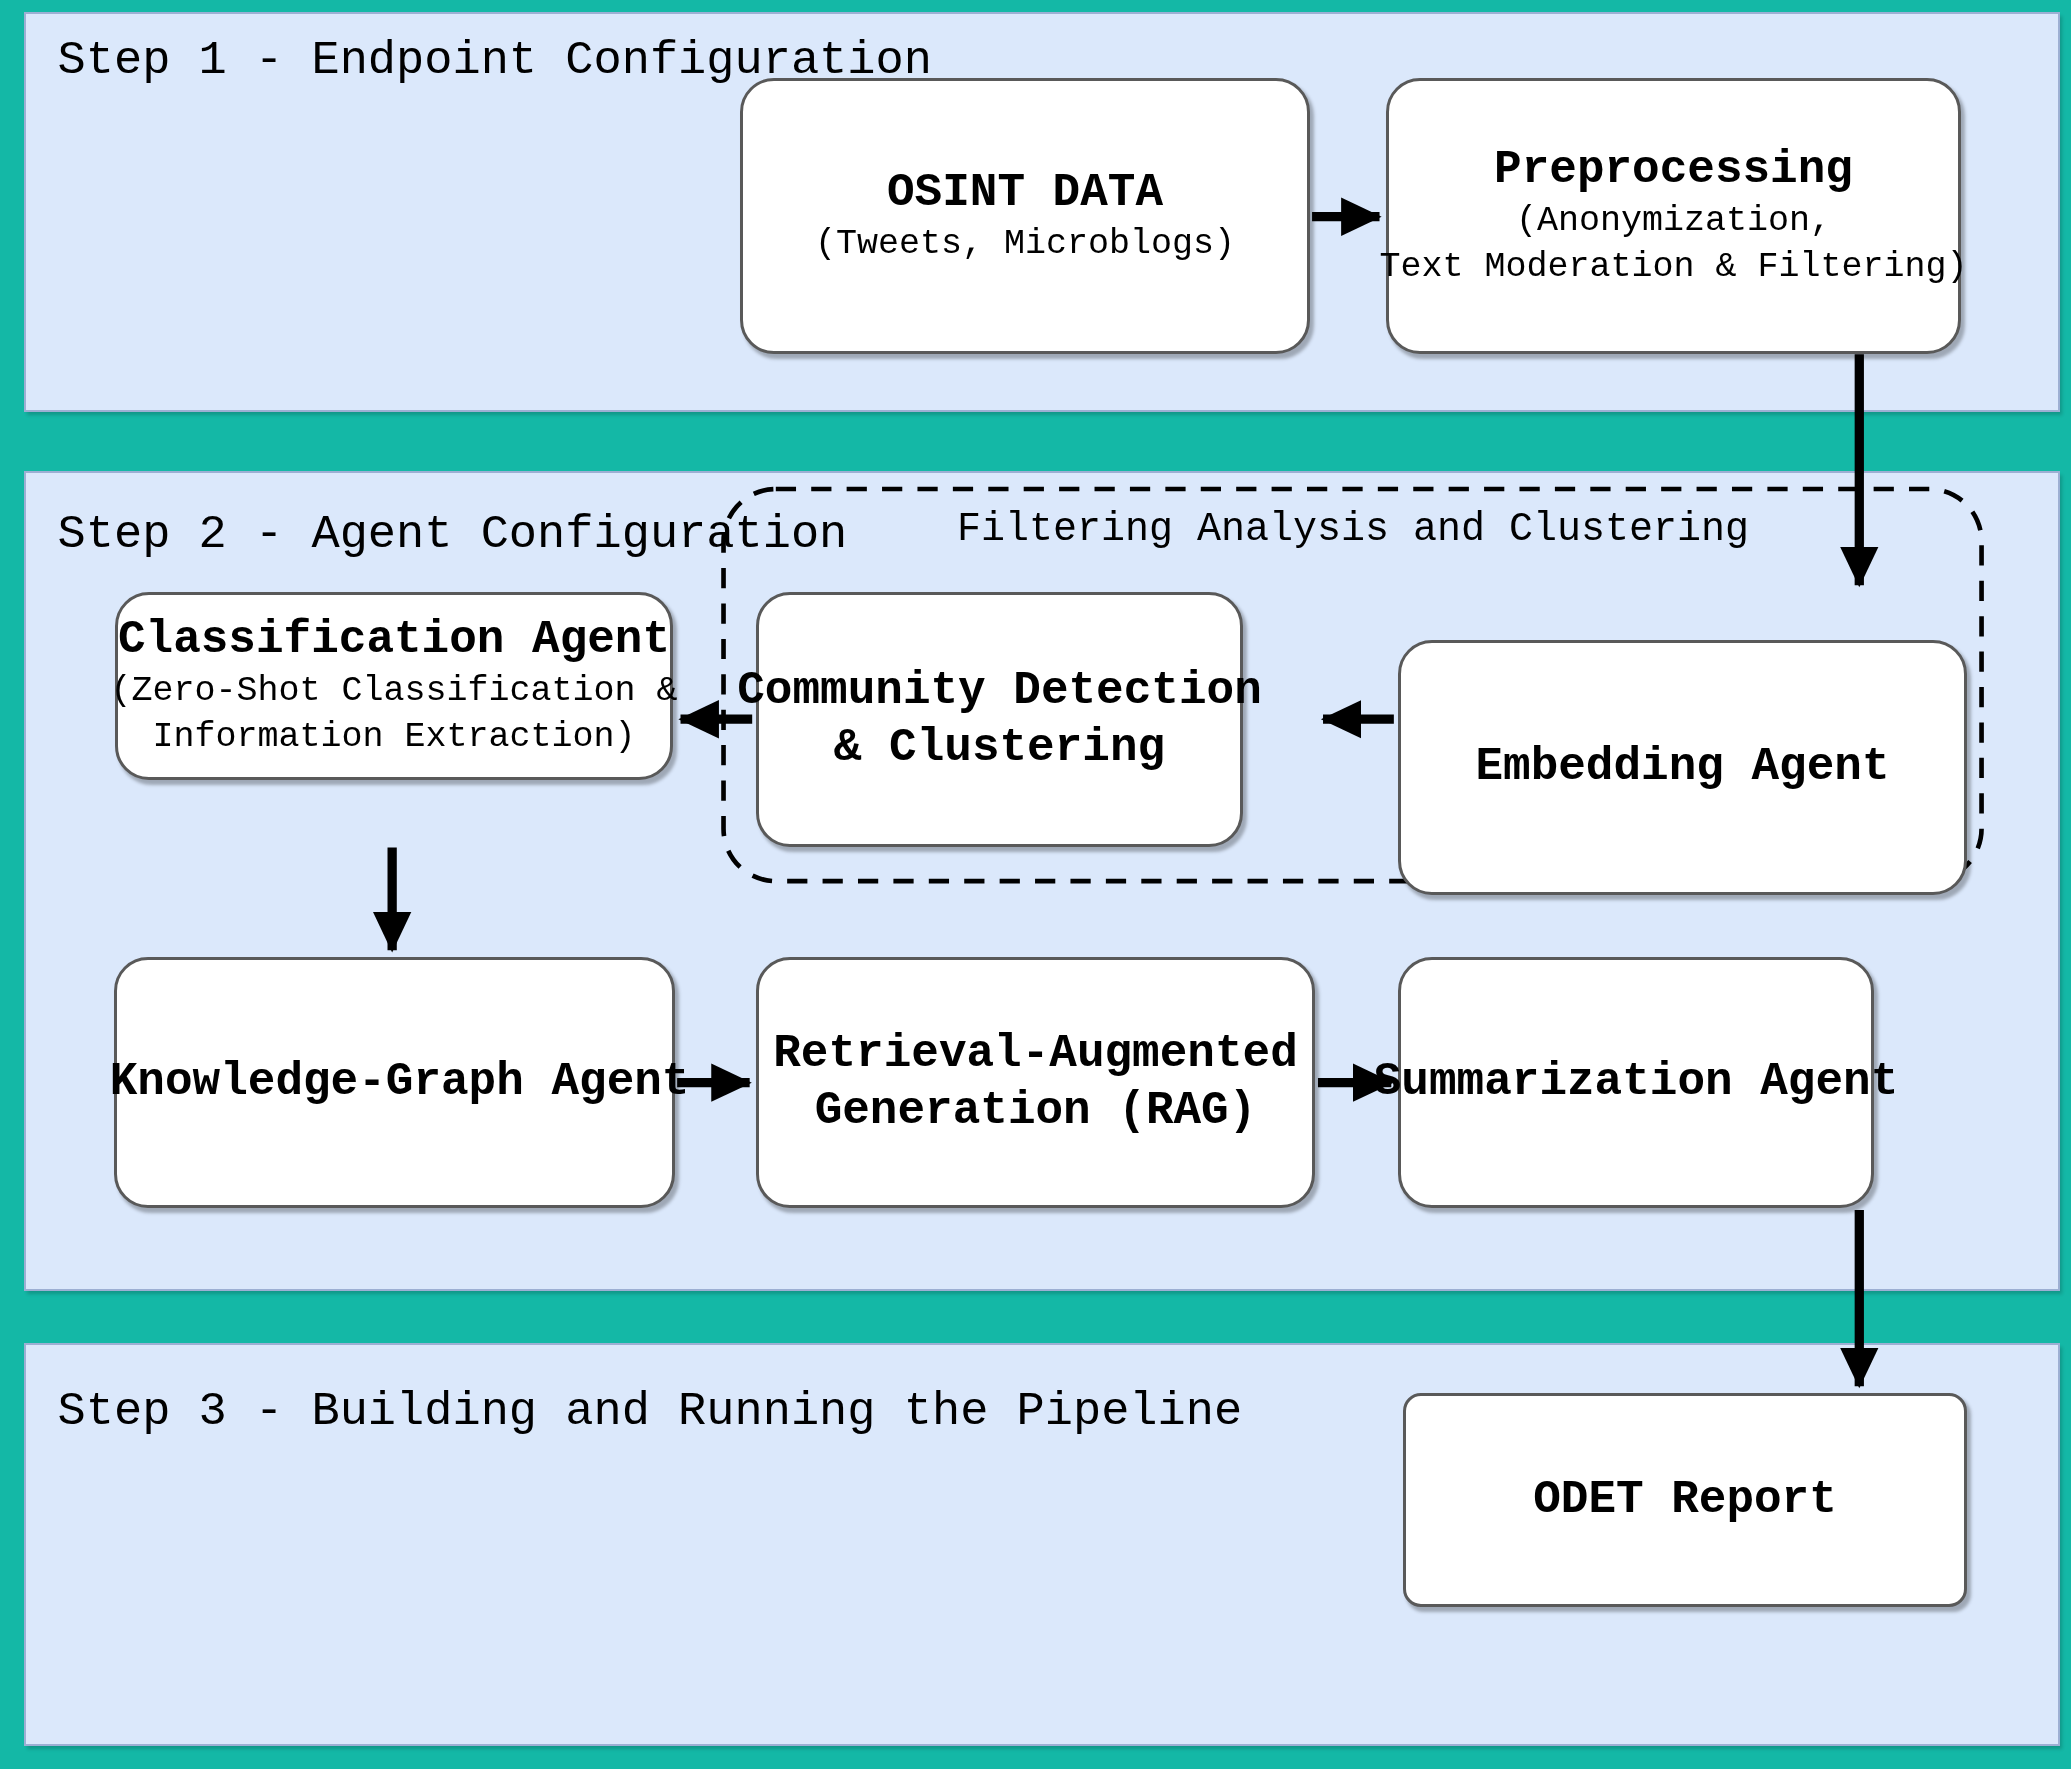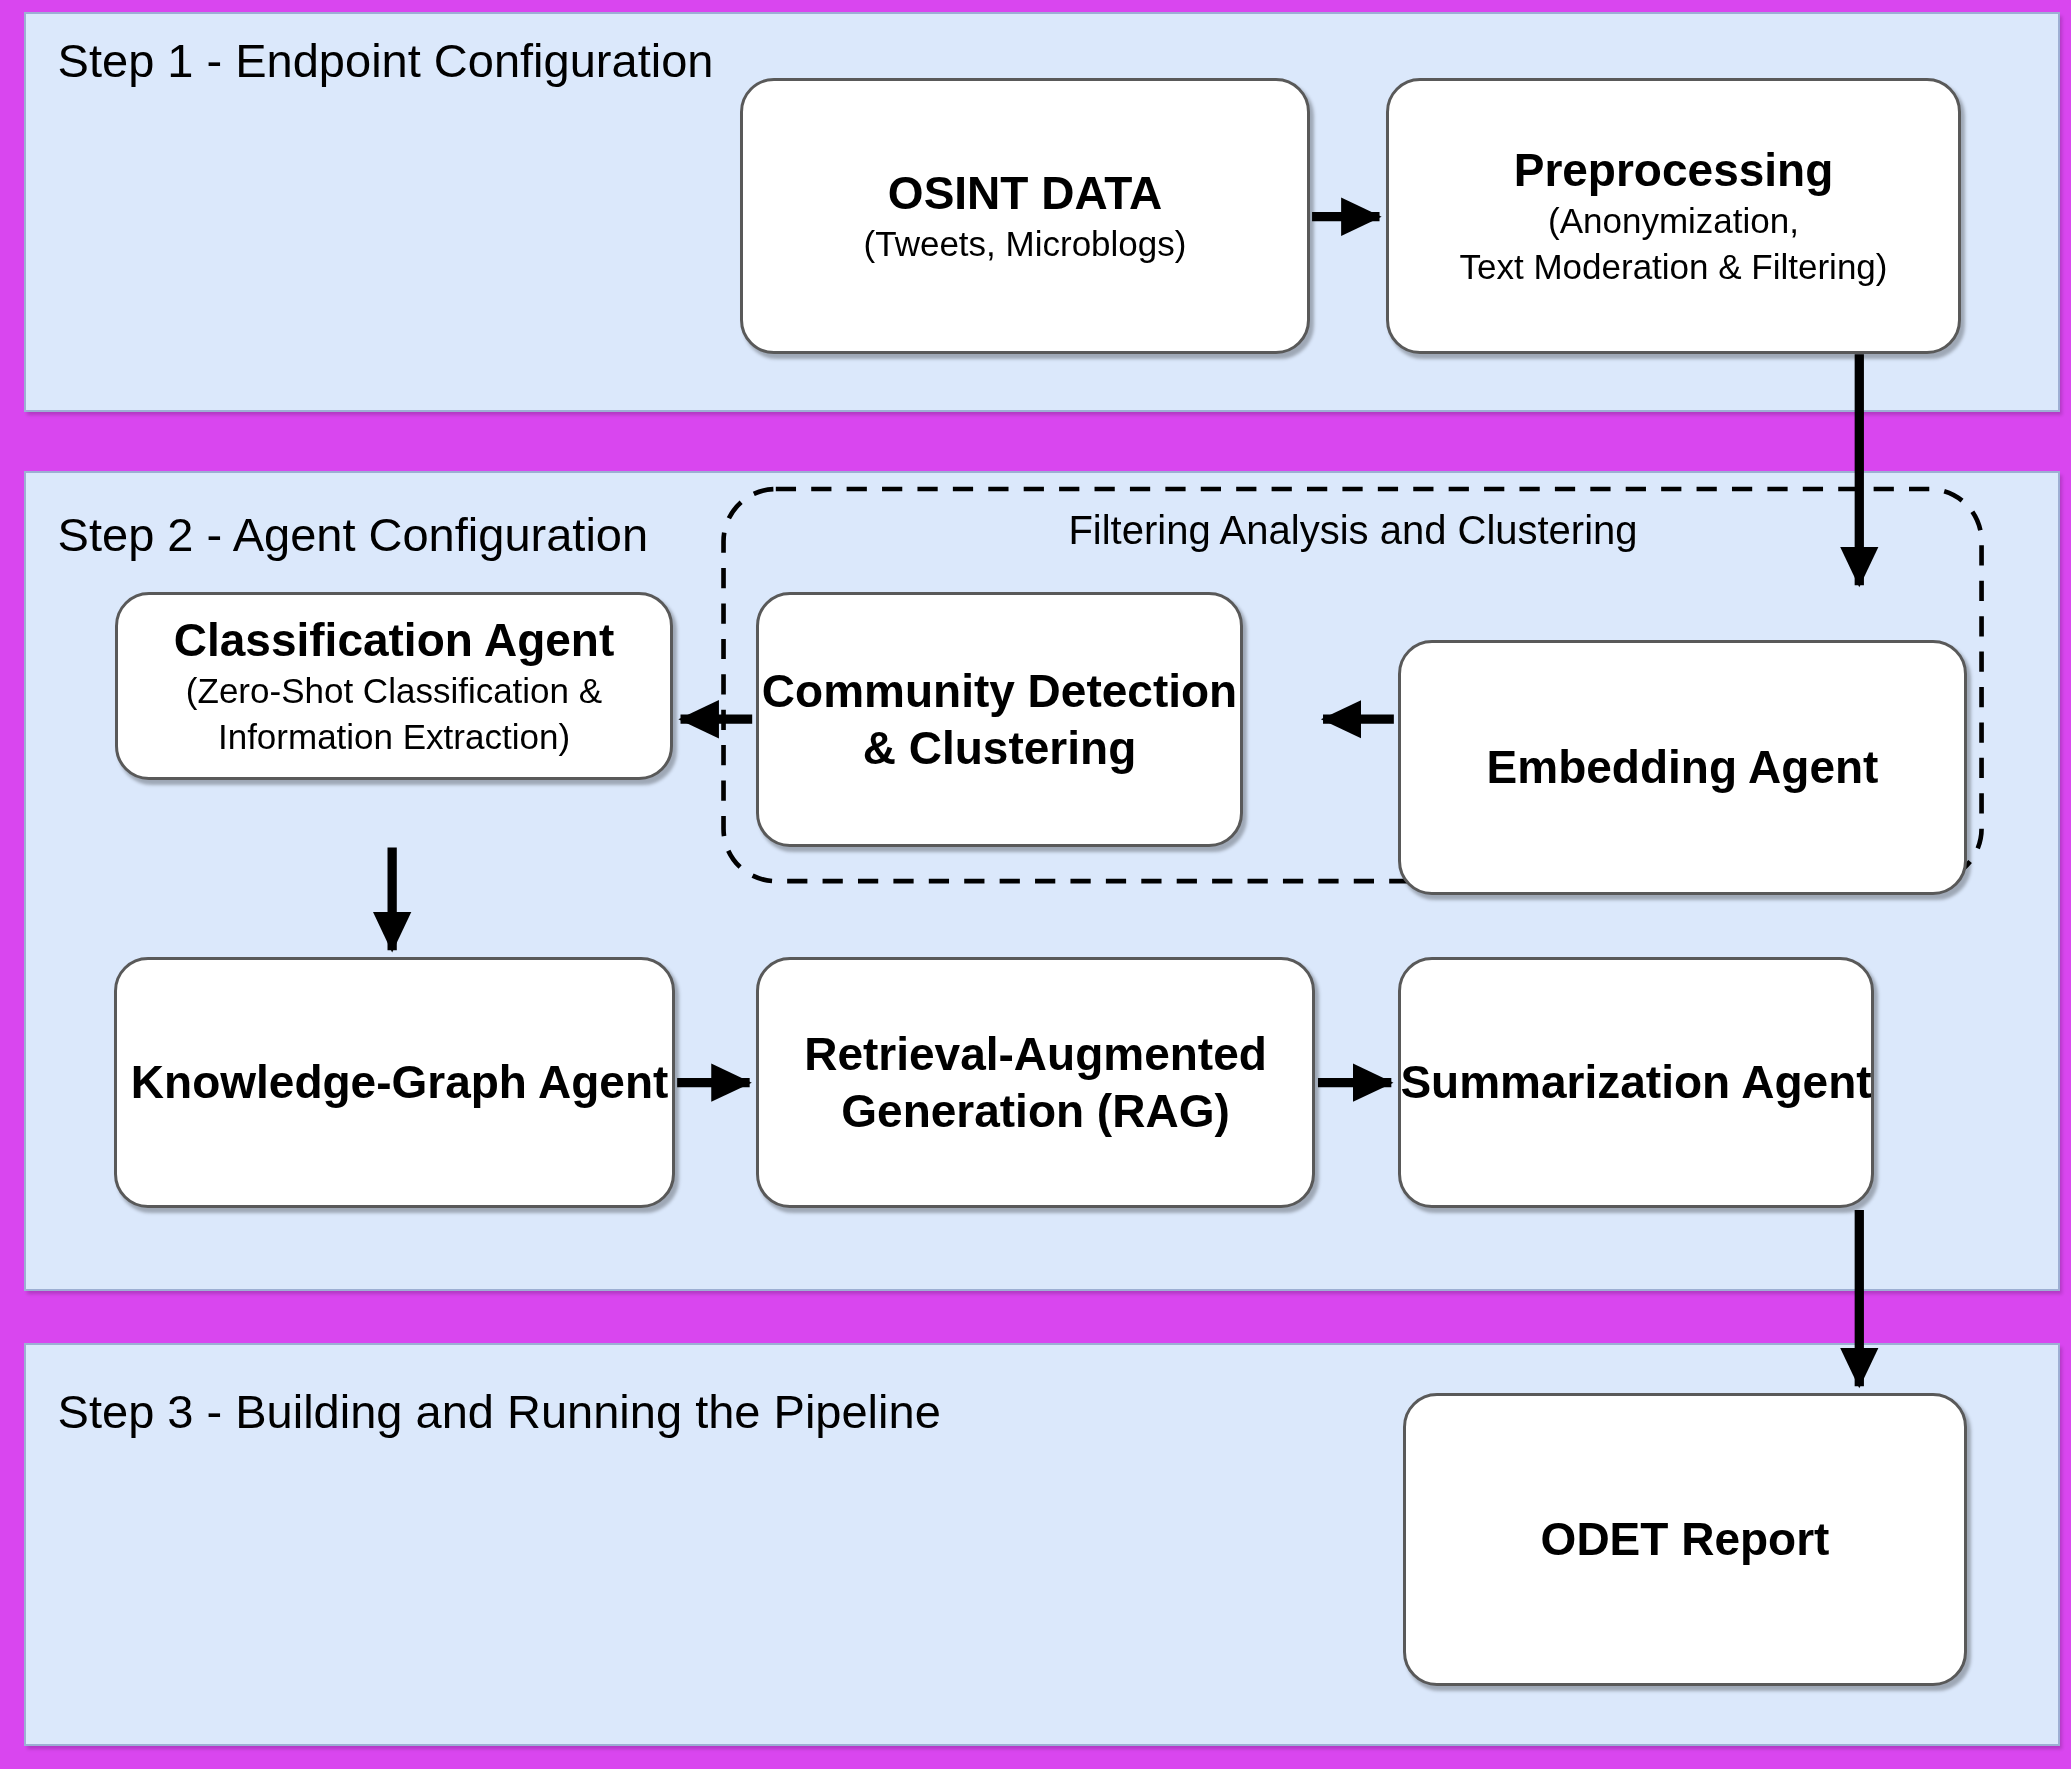--- a/index.html
+++ b/index.html
@@ -1,17 +1,17 @@
 <!DOCTYPE html>
 <html style="--panel-fill: #dbe8fb; --panel-border: #9dafd3; --node-fill: #ffffff; --node-border: #595959; --arrow: #000000; --text: #000000;font-size:13.5px"><head>
 <meta charset="utf-8">
 <style>
   html,body{margin:0;padding:0;background:#ffffff;}
   body{font-family:"Liberation Sans","DejaVu Sans",sans-serif;color:#000;}
-  #canvas{position:relative;width:2071px;height:1769px;background:#d946ef;overflow:hidden;}
+  #canvas{position:relative;width:2071px;height:1769px;background:#14b8a6;overflow:hidden;font-family:Liberation Mono, monospace;}
 
   .panel{
     position:absolute;
     background:var(--panel-fill,#dbe8fb);
     border:2.5px solid var(--panel-border,#9dafd3);
     box-shadow:3.4px 4.2px 3.4px rgba(0,0,0,0.18);
     box-sizing:border-box;
   }
   .panel-title{
     position:absolute;
@@ -119,18 +119,18 @@
 
   <div class="node" style="left:756px;top:957px;width:559px;height:251px;">
     <div class="nt">Retrieval-Augmented</div>
     <div class="nt">Generation (RAG)</div>
   </div>
 
   <div class="node" style="left:1398px;top:957px;width:476px;height:251px;">
     <div class="nt">Summarization Agent</div>
   </div>
 
-  <div class="node" style="left:1403px;top:1393px;width:564px;height:293px;">
+  <div class="node" style="left:1403px;top:1393px;width:564px;height:214px;border-radius:18px;">
     <div class="nt">ODET Report</div>
   </div>
 
 </div>
 
 
 </body></html>

